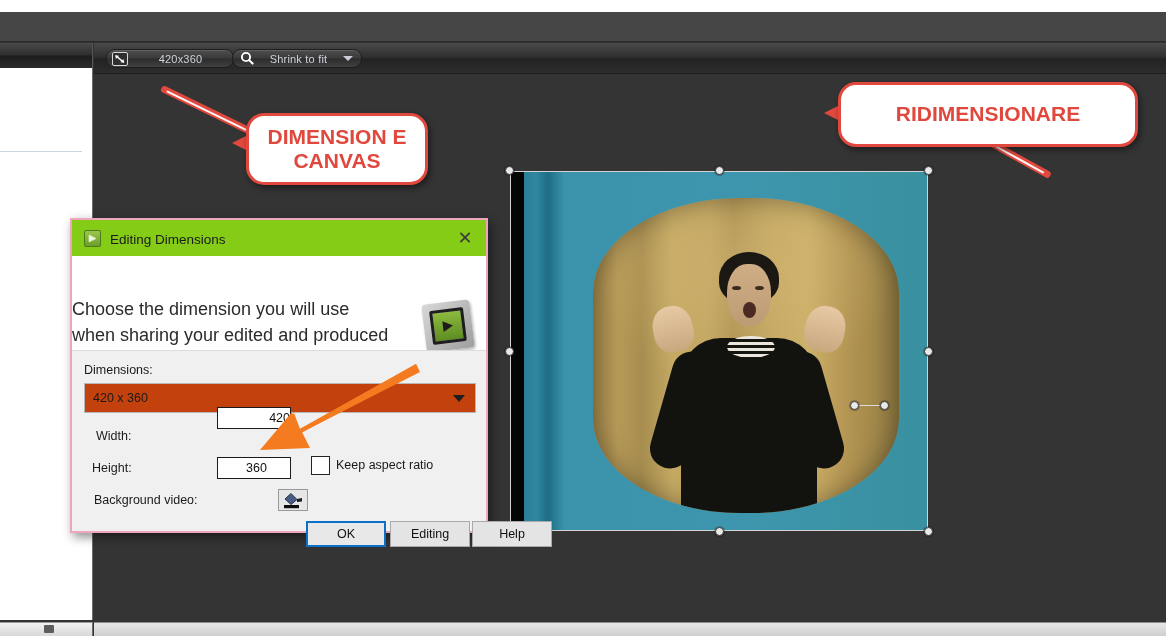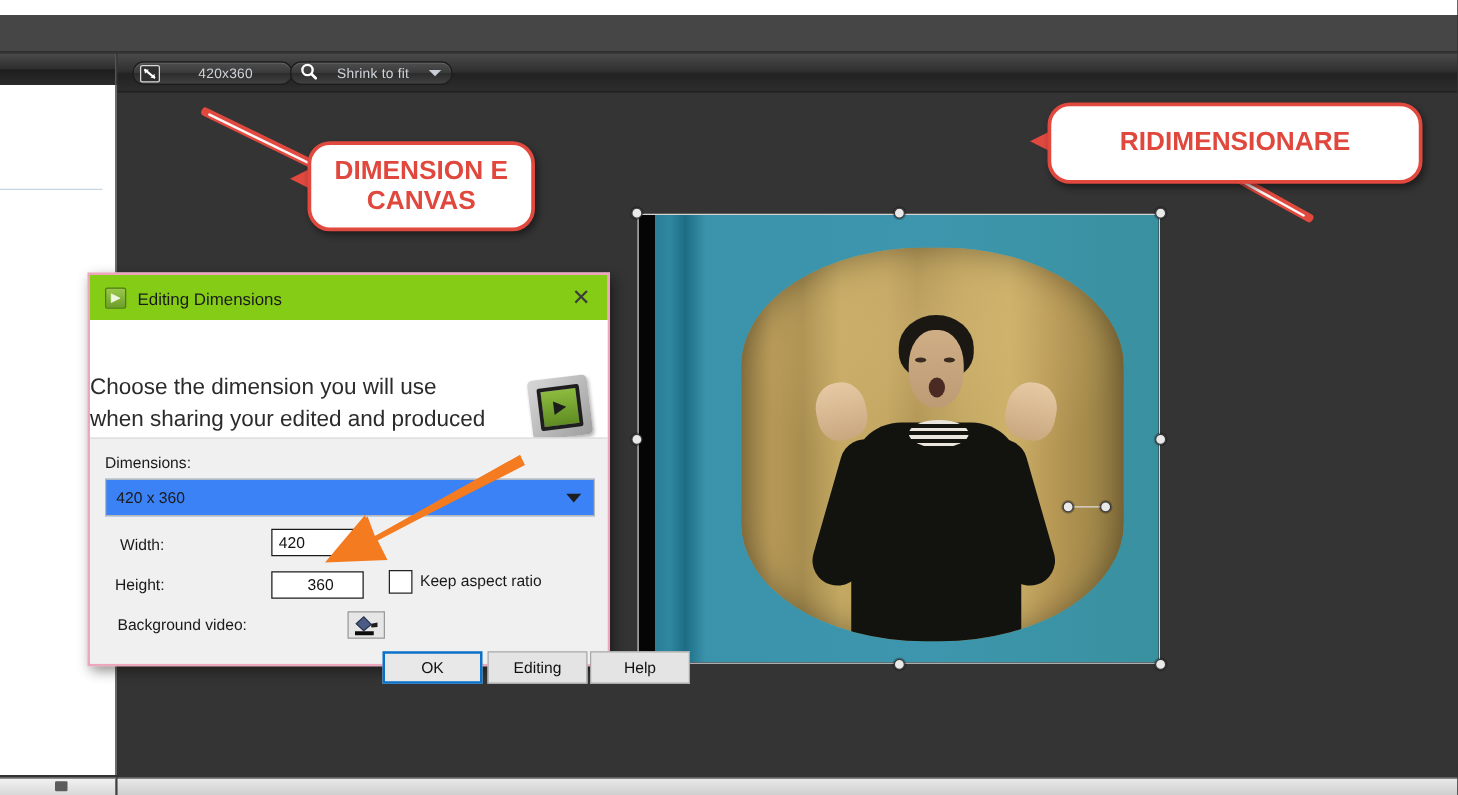--- a/index.html
+++ b/index.html
@@ -245,36 +245,36 @@
   #dlg-body { position:absolute; left:0; top:130px; width:100%; bottom:0; background:#f0f0f0; border-top:1px solid #dcdcdc; }
 
   .dlg-label { position:absolute; font-size:12.5px; color:#1a1a1a; }
   #lbl-dimensions { left:12px; top:12px; }
   #lbl-width  { left:24px; top:78px; }
   #lbl-height { left:20px; top:110px; }
   #lbl-bgcolor { left:22px; top:142px; }
 
   #dim-select {
     position:absolute; left:12px; top:32px; width:392px; height:30px;
-    background:#3b82f6; border:1px solid #b7b7b7;
+    background:#c2410c; border:1px solid #b7b7b7;
     display:flex; align-items:center; font-size:12.5px;
   }
   #dim-select-value { padding-left:8px; flex:1; }
   #dim-select-caret {
     width:0;height:0;margin-right:10px;
     border-left:6px solid transparent;border-right:6px solid transparent;
     border-top:7px solid #1e1e1e;
   }
 
   .txtfield {
     position:absolute; width:74px; height:22px;
     background:#ffffff; border:1px solid #1a1a1a;
     font-size:12.5px; padding-left:5px; line-height:20px; color:#111;
   }
-  #fld-width  { left:145px; top:72px; }
+  #fld-width  { left:145px; top:56px;text-align:right; }
   #fld-height { left:145px; top:106px;text-align:center; }
 
   #chk-keepratio {
     position:absolute; left:239px; top:105px; width:19px; height:19px;
     background:#ffffff; border:1px solid #232323;
   }
   #lbl-keepratio { position:absolute; left:264px; top:107px; font-size:12.5px; }
 
   #bg-color-btn {
     position:absolute; left:206px; top:138px; width:30px; height:22px;

